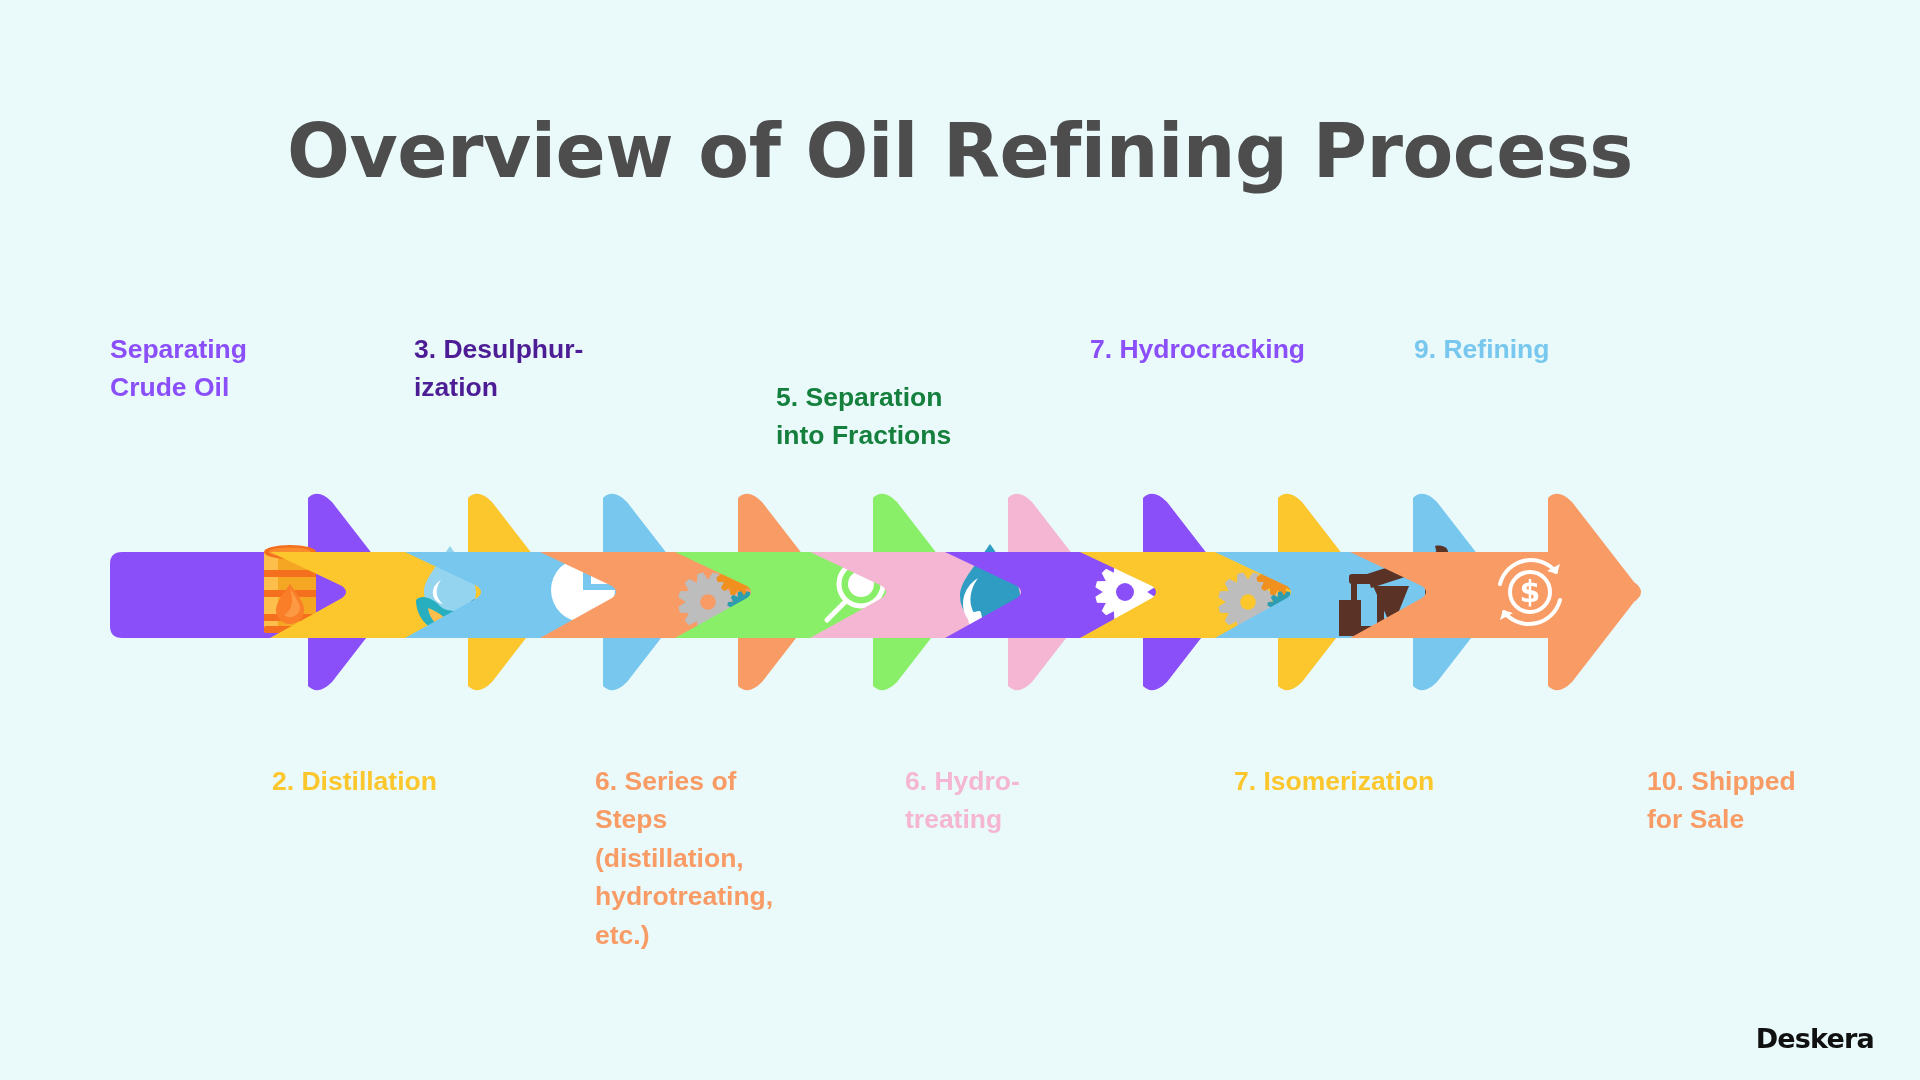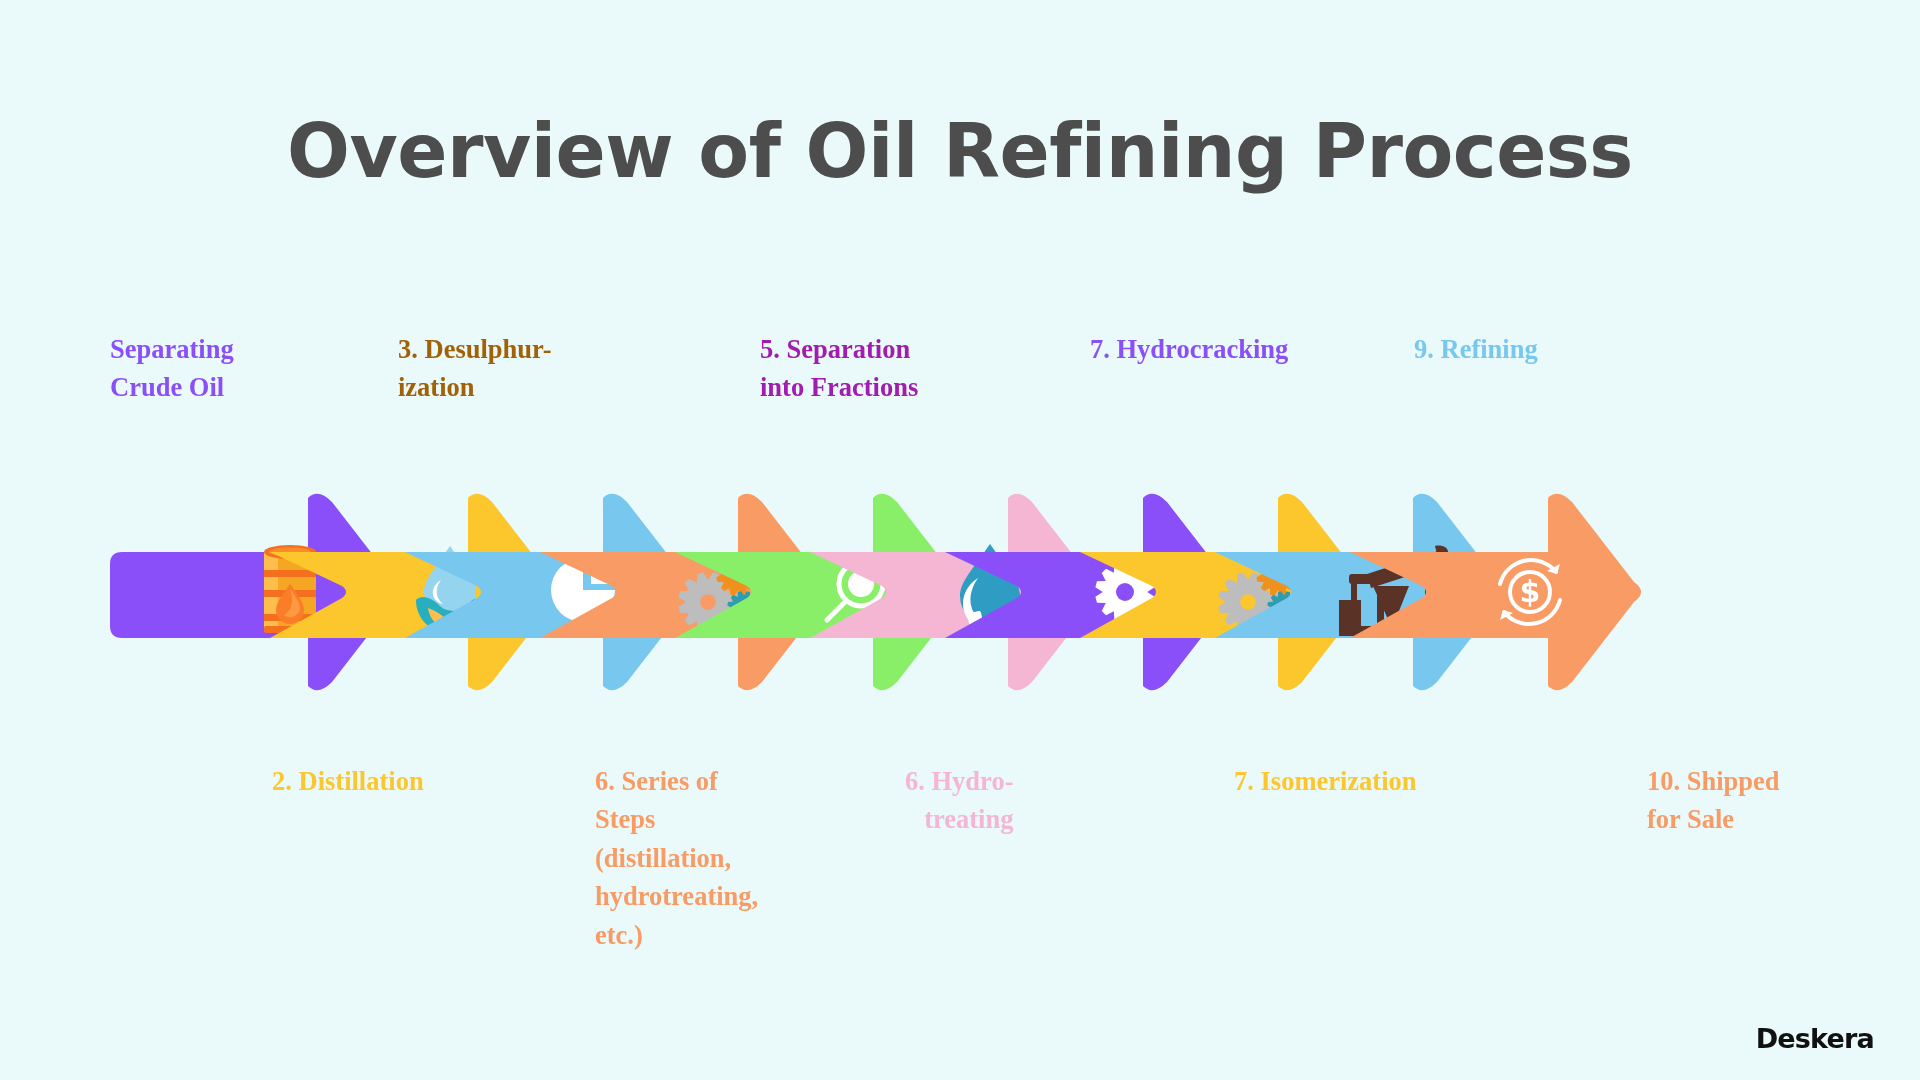--- a/index.html
+++ b/index.html
@@ -32,21 +32,21 @@
     font-family: "DejaVu Sans", sans-serif;
     white-space: nowrap;
   }
 
   
   .label {
     position: absolute;
     font-size: 26.5px;
     font-weight: 700;
     line-height: 1.45;
-    font-family: Liberation Serif, serif;
+    font-family: Liberation Sans, sans-serif;
     white-space: pre-line;
   }
   .label.top  { top: 330px; }
   .label.bot  { top: 762px; }
 
   
   #arrow-band {
     position: absolute;
     left: 0;
     top: 0;
@@ -72,30 +72,30 @@
 <body>
 
 <div id="infographic">
 
   <div class="page-title">Overview of Oil Refining Process</div>
 
   <div id="labels">
       <div class="label top" style="left: 110px; color: rgb(139, 79, 250);">Separating
 Crude Oil</div>
       <div class="label bot" style="left: 272px; color: rgb(252, 198, 45);">2. Distillation</div>
-      <div class="label top" style="left: 398px; color: #a16207;">3. Desulphur-
+      <div class="label top" style="left: 414px; color: #4c1d95;">3. Desulphur-
 ization</div>
       <div class="label bot" style="left: 595px; color: rgb(248, 155, 101);">6. Series of
 Steps
 (distillation,
 hydrotreating,
 etc.)</div>
-      <div class="label top" style="left: 760px; color: #a21caf;">5. Separation
+      <div class="label top" style="left: 776px; color: #15803d; margin-top: 48px;">5. Separation
 into Fractions</div>
-      <div class="label bot" style="left: 905px; color: rgb(244, 182, 210); text-align: right;">6. Hydro-
+      <div class="label bot" style="left: 905px; color: rgb(244, 182, 210);">6. Hydro-
 treating</div>
       <div class="label top" style="left: 1090px; color: rgb(139, 79, 250);">7. Hydrocracking</div>
       <div class="label bot" style="left: 1234px; color: rgb(252, 198, 45);">7. Isomerization</div>
       <div class="label top" style="left: 1414px; color: rgb(119, 199, 239);">9. Refining</div>
       <div class="label bot" style="left: 1647px; color: rgb(248, 155, 101);">10. Shipped
 for Sale</div>
     </div>
 
   <div id="arrow-band">
       <svg width="330" height="260" viewBox="0 0 330 260" style="position:absolute;left:110px;top:498px;overflow:visible">

